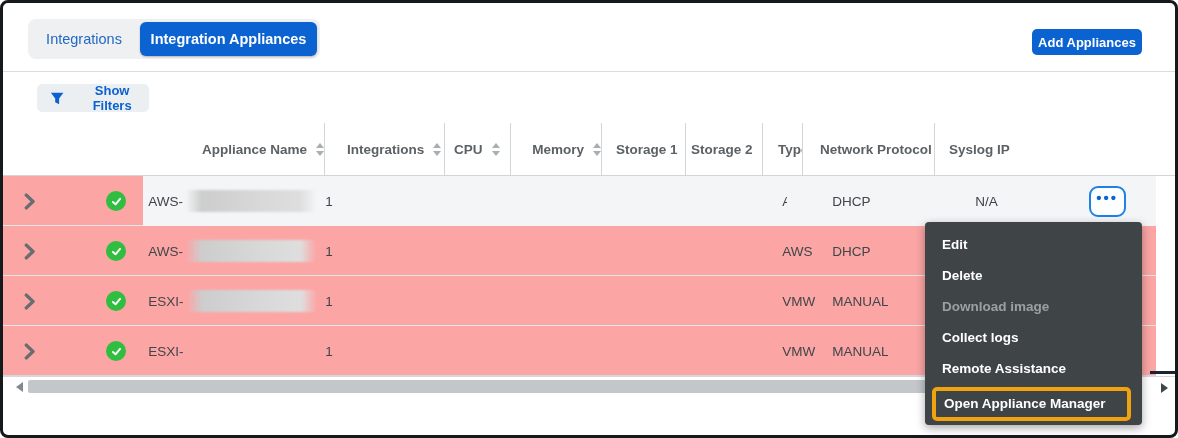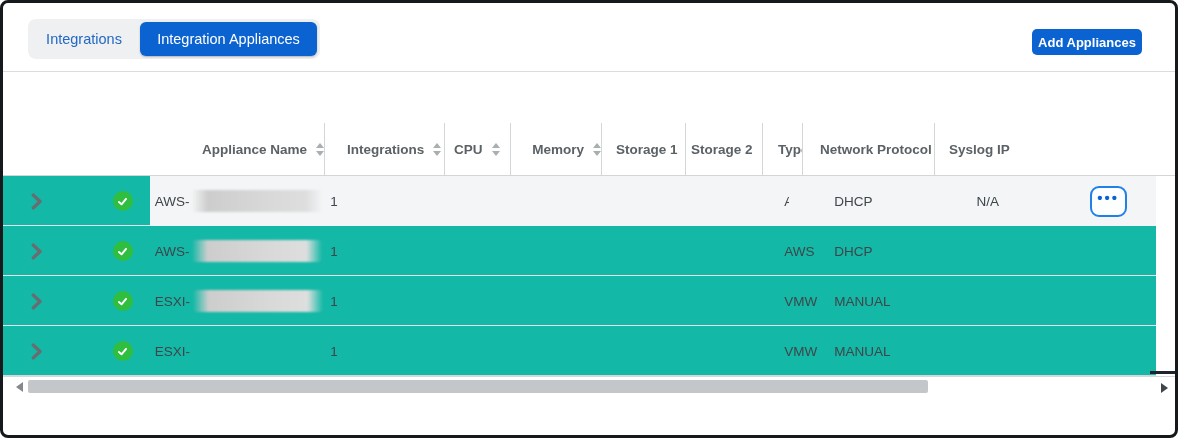--- a/index.html
+++ b/index.html
@@ -4,41 +4,41 @@
 <style>
   * { margin:0; padding:0; box-sizing:border-box; }
   html,body { width:1178px; height:438px; background:#fff; font-family:"Liberation Sans", sans-serif; }
   .stage { position:relative; width:1178px; height:438px; background:#ffffff; overflow:hidden; }
   .frame { position:absolute; inset:0; border:3px solid #15191c; border-radius:8px; pointer-events:none; z-index:90; }
 
   
   .tabgroup { position:absolute; left:28px; top:19px; width:292px; height:40px; background:#eef0f2; border-radius:8px; display:flex; align-items:center; }
   .tab { font-size:14.5px; color:#2368c4; display:flex; align-items:center; justify-content:center; cursor:pointer; }
   .tab.inactive { width:112px; height:40px; }
-  .tab.active { position:absolute; left:112px; top:3px; width:177px; height:34px; background:#0b62d1; color:#fff; font-weight:normal; border-radius:6px; box-shadow:0 1px 2px rgba(0,0,0,.25); }
+  .tab.active { position:absolute; left:112px; top:3px; width:177px; height:34px; background:#0b62d1; color:#fff; font-weight:bold; border-radius:6px; box-shadow:0 1px 2px rgba(0,0,0,.25); }
   .btn-add { position:absolute; left:1032px; top:29px; width:110px; height:26px; background:#0b62d1; color:#fff; font-weight:bold; font-size:13px; border:none; border-radius:5px; display:flex; align-items:center; justify-content:center; cursor:pointer; }
   .divider { position:absolute; left:3px; top:71px; width:1172px; height:1px; background:#dadde0; }
 
   
   .btn-filters { position:absolute; left:37px; top:84px; width:112px; height:28px; background:#eceff1; border:none; border-radius:5px; display:flex; align-items:center; padding-left:13px; gap:11px; cursor:pointer; }
   .btn-filters span { font-size:13px; font-weight:bold; color:#0b62d1; }
   .searchbox { position:absolute; left:869px; top:85px; width:277px; height:28px; border:1.5px solid #c9cdd0; border-radius:10px; display:flex; align-items:center; padding-left:13px; gap:12px; background:#fff; }
   .searchbox input { border:none; outline:none; font-size:14px; color:#3f464a; width:200px; background:transparent; font-family:"Liberation Sans", sans-serif; }
   .searchbox input::placeholder { color:#8b9296; }
 
   
   .thead { position:absolute; left:0; top:123px; width:1178px; height:53px; display:flex; border-bottom:1px solid #d2d6d8; background:#fff; }
   .th { height:53px; display:flex; align-items:center; font-size:13.5px; font-weight:bold; color:#5b6165; overflow:hidden; white-space:nowrap; cursor:pointer; }
   .th.sep { border-right:1px solid #d2d6d8; }
   .sort { display:inline-flex; flex-direction:column; gap:3px; margin-left:9px; flex:none; }
   .sort i { width:0; height:0; border-left:4px solid transparent; border-right:4px solid transparent; }
   .sort .up { border-bottom:5px solid #a9aeb1; }
   .sort .dn { border-top:5px solid #a9aeb1; }
 
-  .trow { position:absolute; left:0; width:1156px; height:50px; display:flex; border-bottom:1px solid #e4e7e9; background:#14b8a6;padding-left:7px; }
+  .trow { position:absolute; left:0; width:1156px; height:50px; display:flex; border-bottom:1px solid #e4e7e9; background:#fca5a5; }
   .trow.last { border-bottom:1px solid #d5d8da; }
   .td { height:50px; display:flex; align-items:center; font-size:13.5px; color:#3f464a; white-space:nowrap; }
   .trow.sel .td.tint { background:#f3f5f6; }
 
   .c-expand { width:60px; padding-left:21px; }
   .c-status { width:85px; padding-left:47px; }
   .c-name { width:180px; padding-left:5px; }
   .c-int { width:120px; padding-left:6px; }
   .c-cpu { width:66px; }
   .c-mem { width:91px;justify-content:flex-end; }
@@ -87,20 +87,26 @@
 
 <div class="stage">
 
   <div class="tabgroup">
     <div class="tab inactive">Integrations</div>
     <div class="tab active">Integration Appliances</div>
   </div>
   <button class="btn-add">Add Appliances</button>
   <div class="divider"></div>
 
+  <button class="btn-filters">
+    <svg width="15" height="15" viewBox="0 0 16 16">
+        <path d="M1 1.5 H15 L10.2 8 V14.5 L5.8 12.2 V8 Z" fill="#0b62d1"></path>
+      </svg>
+    <span>Show Filters</span>
+  </button>
 
   <div class="thead">
     <div class="th c-expand"></div>
     <div class="th c-status"></div>
     <div class="th c-name sep">
         <span>Appliance Name</span>
         <span class="sort">
           <i class="up"></i>
           <i class="dn"></i>
         </span>
@@ -264,15 +270,25 @@
     <div class="td c-sys"></div>
     <div class="td c-act"></div>
   </div>
 
   <div class="sb-line"></div>
   <div class="sb-left"></div>
   <div class="sb-thumb"></div>
   <div class="sb-right"></div>
   <div class="dark-seg"></div>
 
+  <div class="menu">
+    <div class="mitem">Edit</div>
+    <div class="mitem">Delete</div>
+    <div class="mitem disabled">Download image</div>
+    <div class="mitem">Collect logs</div>
+    <div class="mitem">Remote Assistance</div>
+    <div class="hlbox">
+      <div class="mitem">Open Appliance Manager</div>
+    </div>
+  </div>
 
   <div class="frame"></div>
 </div>
 
 </body></html>

